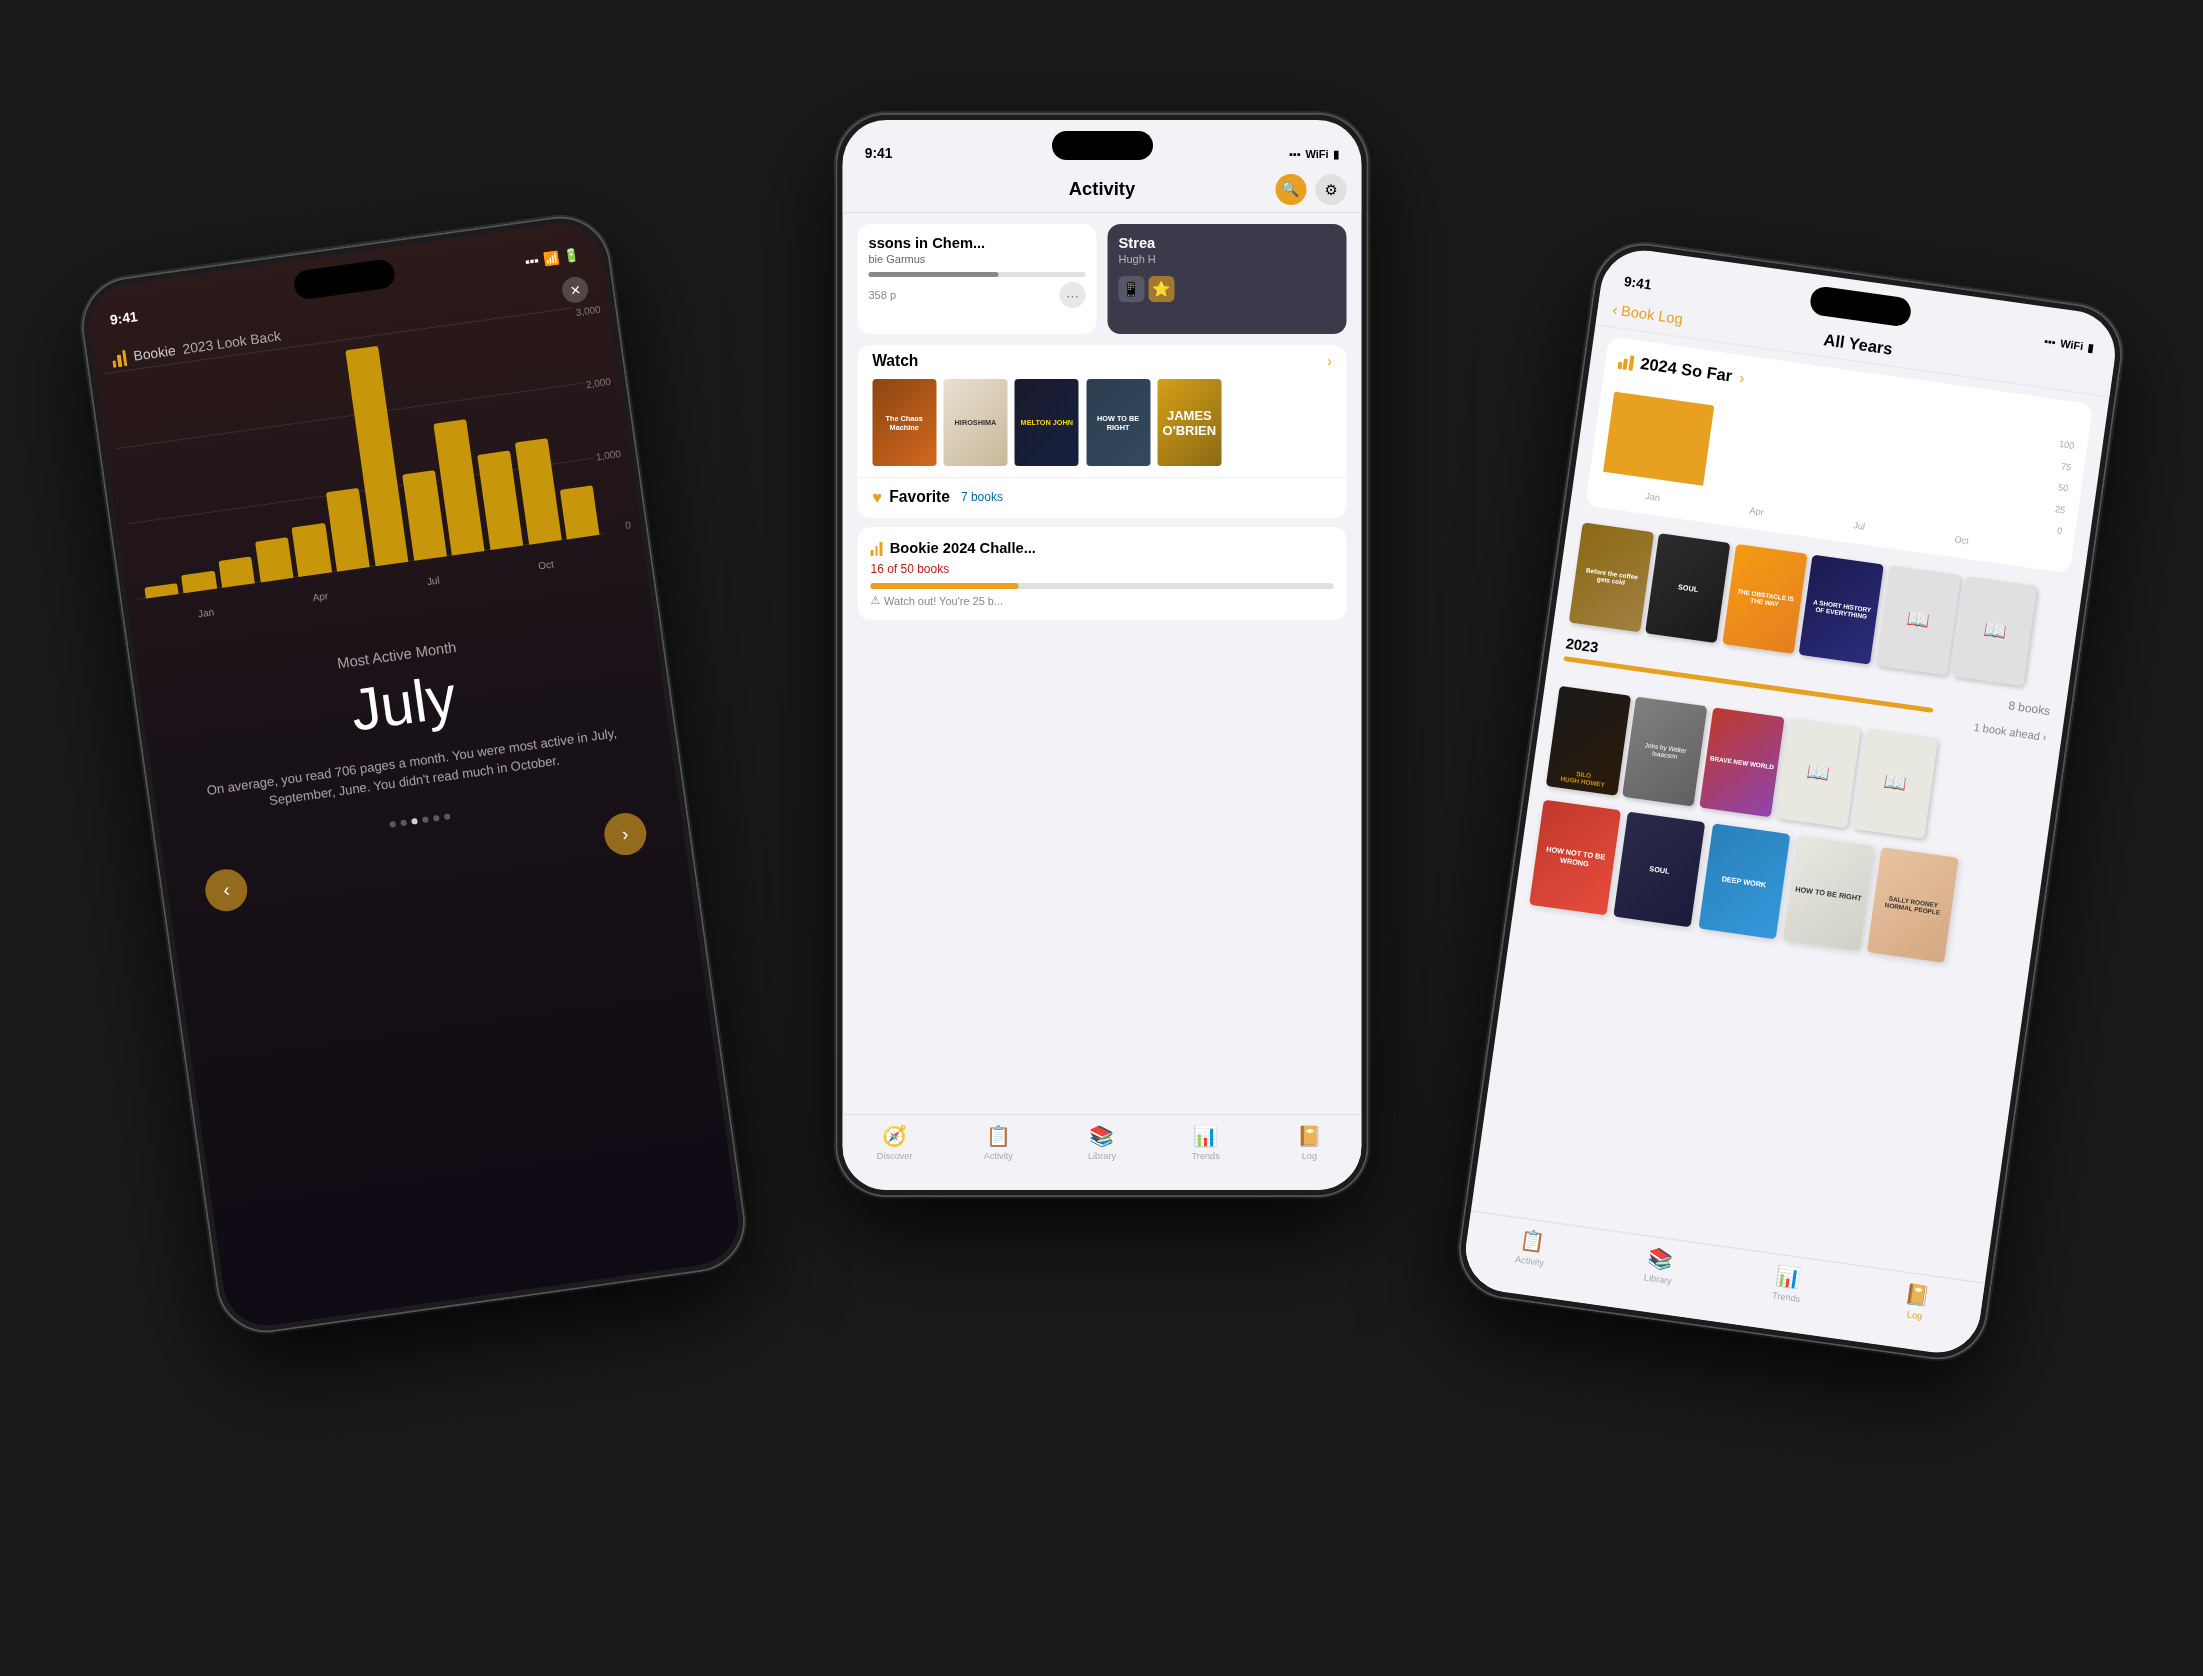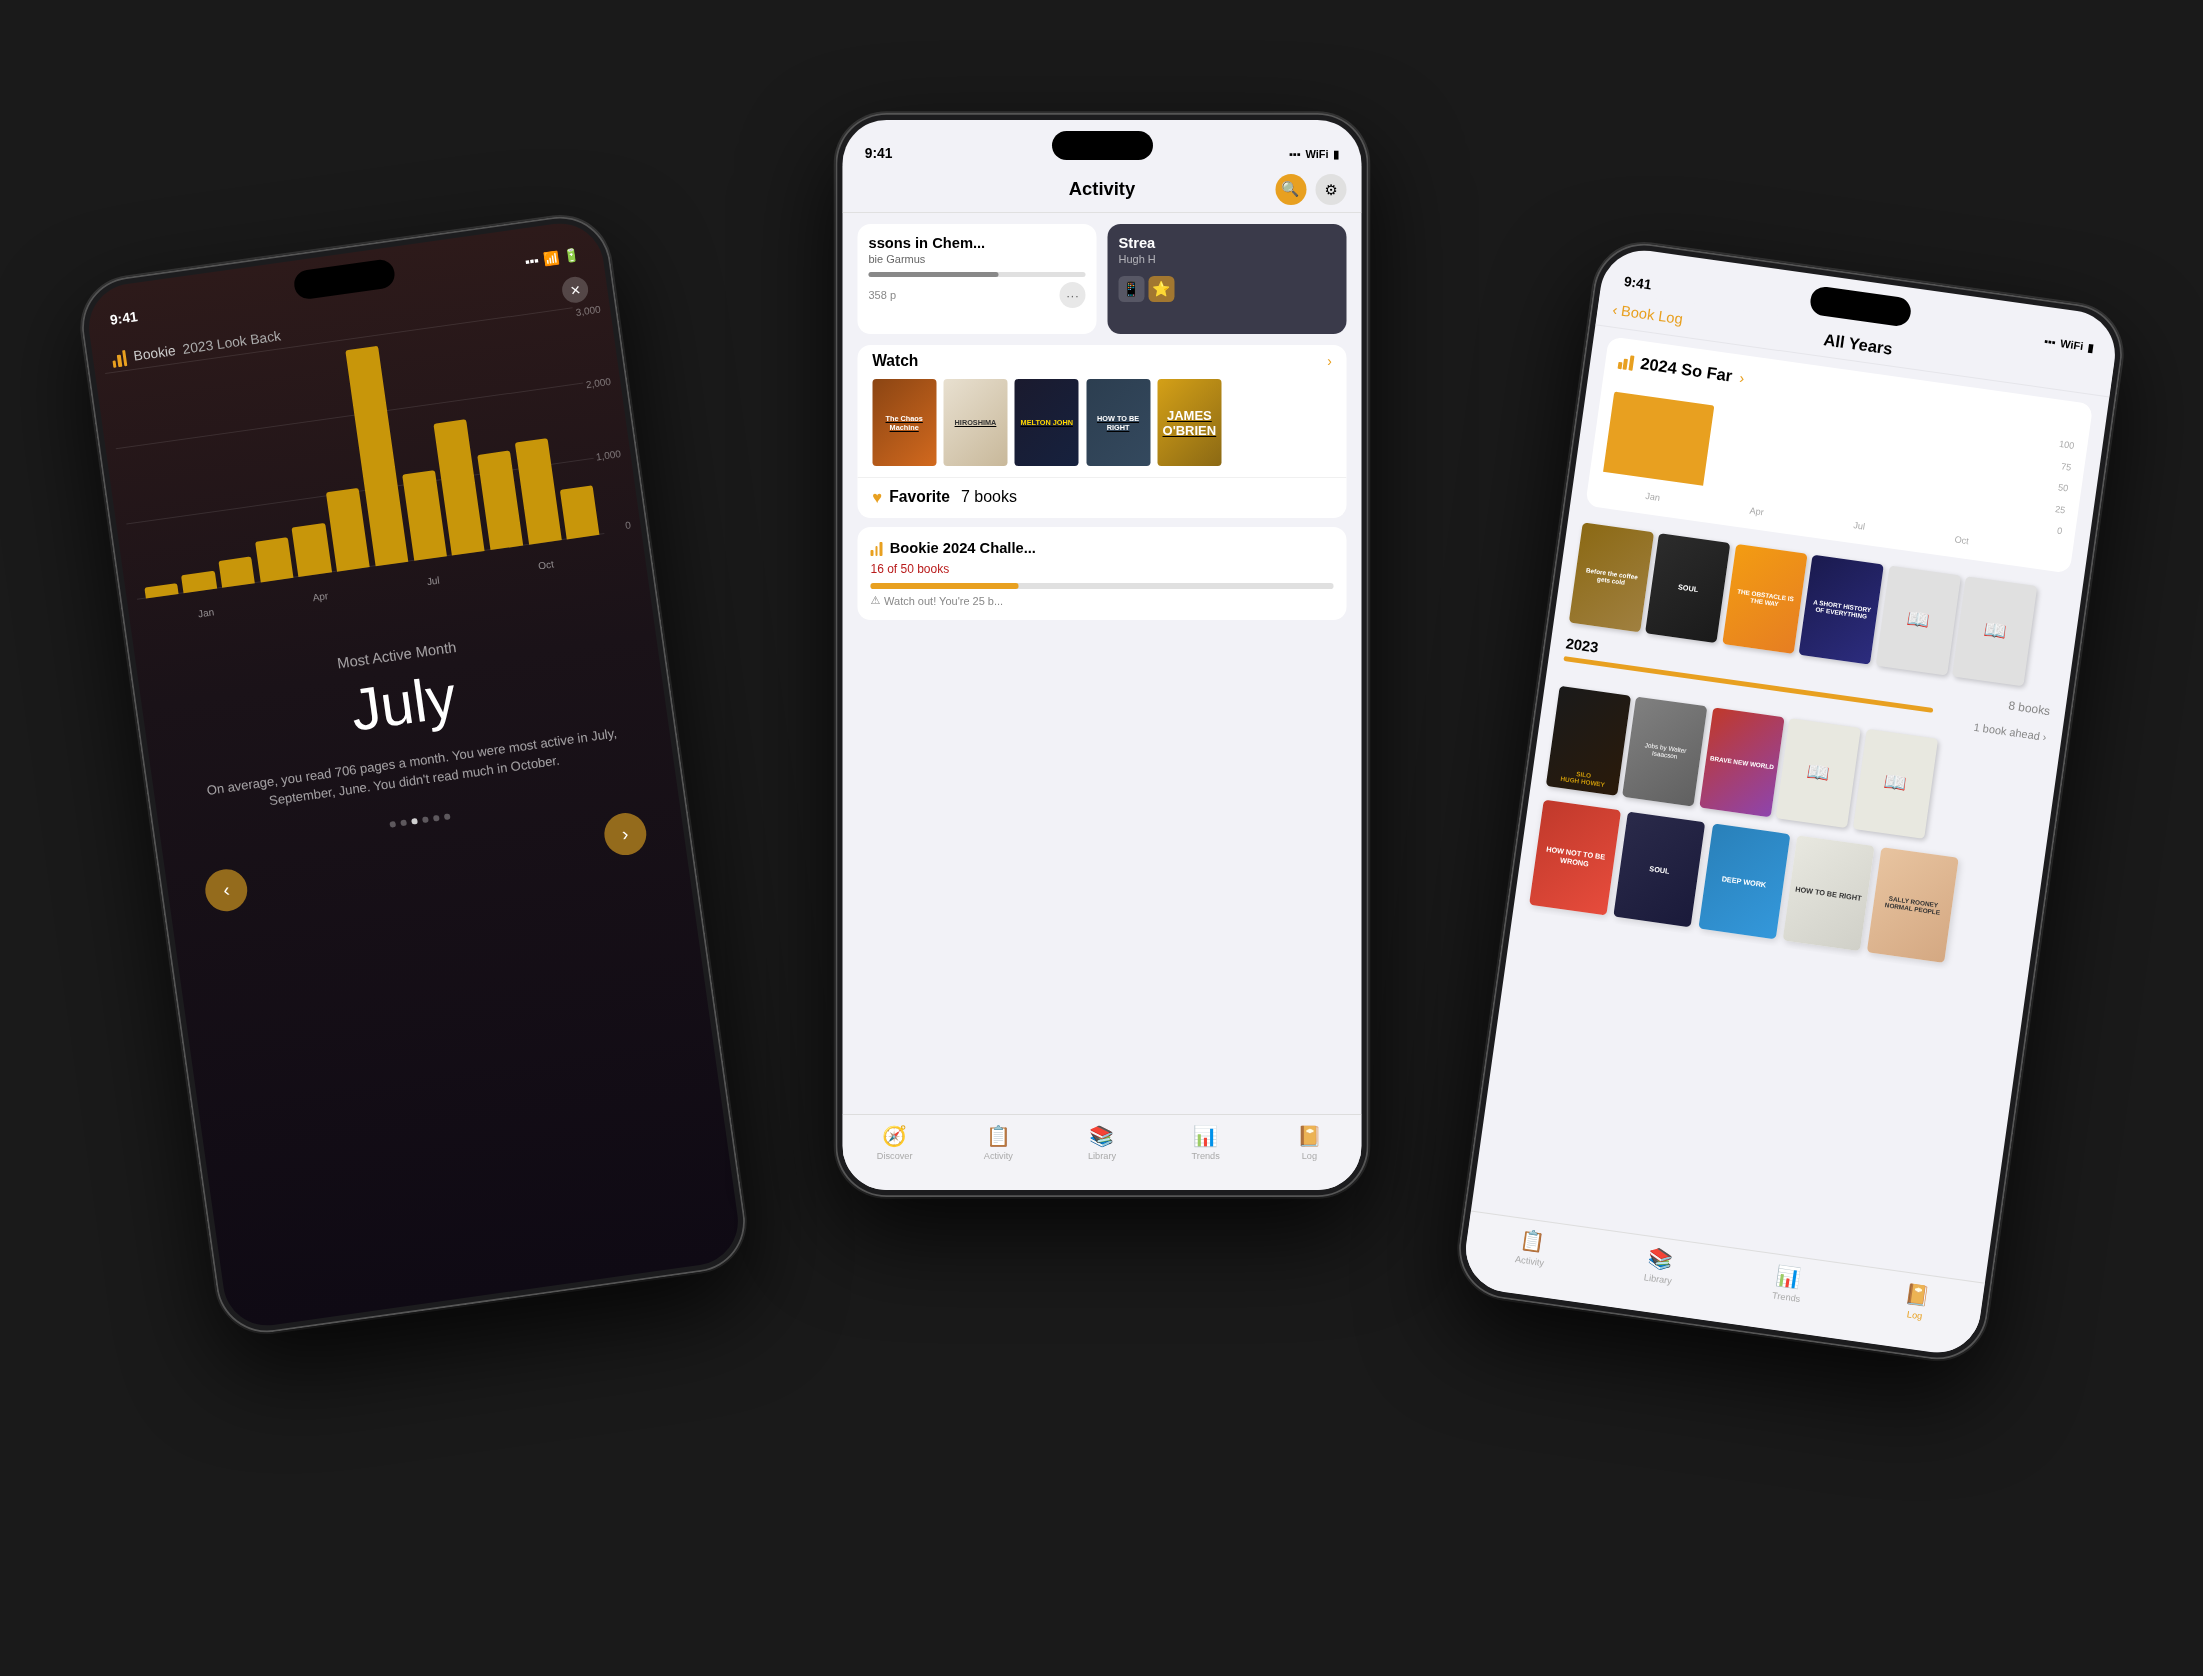--- a/index.html
+++ b/index.html
@@ -367,21 +367,20 @@
     .section-link {
       font-size: 13.8px;
       color: #e8a020;
     }
 
     .books-shelf {
       display: flex;
       gap: 7.3px;
       padding: 3.7px 14.7px 11px;
       overflow: hidden;
-      text-decoration: underline;
     }
 
     .book-cover {
       width: 64px;
       height: 87px;
       border-radius: 3.7px;
       flex-shrink: 0;
       overflow: hidden;
     }
 
@@ -865,21 +864,21 @@
               <div class="book-cover-img" style="color:#fff;font-size:7.3px;">HOW TO BE RIGHT</div>
             </div>
             <div class="book-cover" style="background:linear-gradient(135deg,#d4a017,#8B6914);">
               <div class="book-cover-img" style="color:#fff;font-size:13px;">JAMES O'BRIEN</div>
             </div>
           </div>
 
           <div style="display:flex;align-items:center;gap:7.3px;padding:9.2px 14.7px 11px;border-top:0.9px solid #f0f0f0;">
             <span style="color:#e8a020;font-size:16.5px;">♥</span>
             <span class="section-title">Favorite</span>
-            <span style="font-size:16px;color:#000000;margin-left:3.7px;">7 books</span>
+            <span style="font-size:12px;color:#0369a1;margin-left:3.7px;">7 books</span>
           </div>
         </div>
 
         <div class="challenge-section">
           <div class="challenge-header">
             <div class="bookie-bar-icon">
               <span style="width:2.8px;height:6.4px;background:#e8a020;border-radius:0.9px;display:inline-block;"></span>
               <span style="width:2.8px;height:10px;background:#e8a020;border-radius:0.9px;display:inline-block;"></span>
               <span style="width:2.8px;height:13.8px;background:#e8a020;border-radius:0.9px;display:inline-block;"></span>
             </div>

